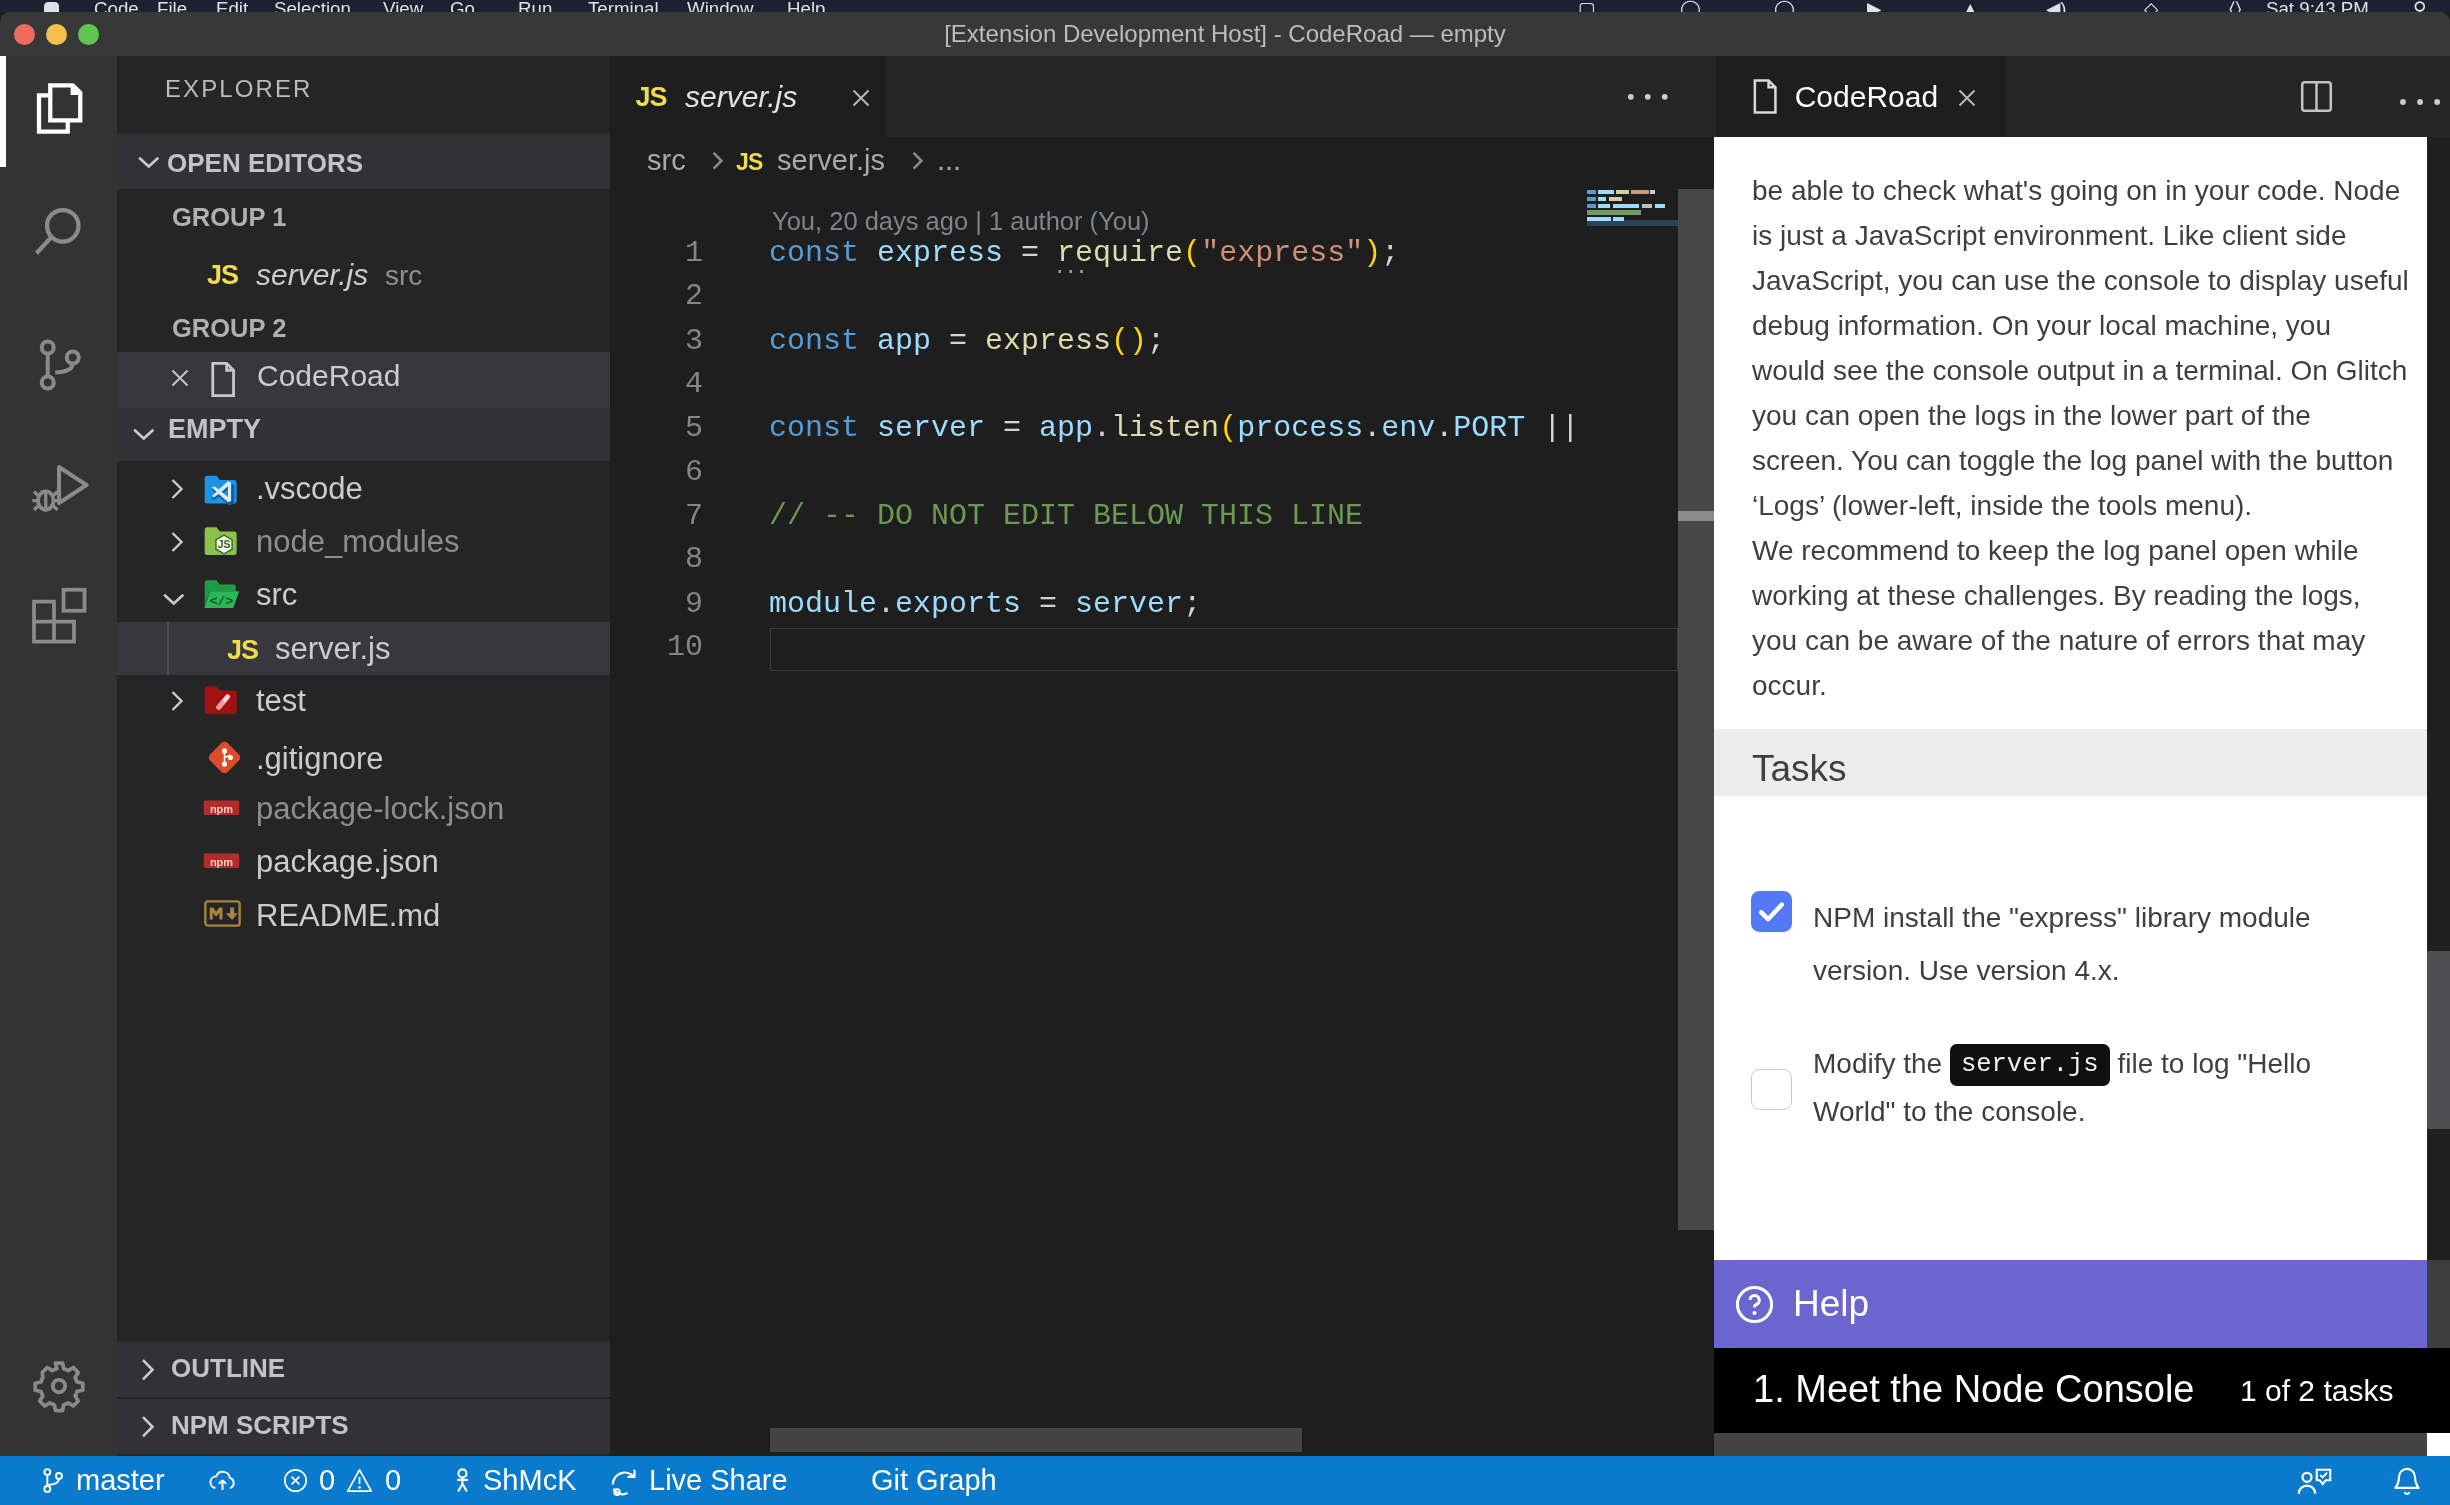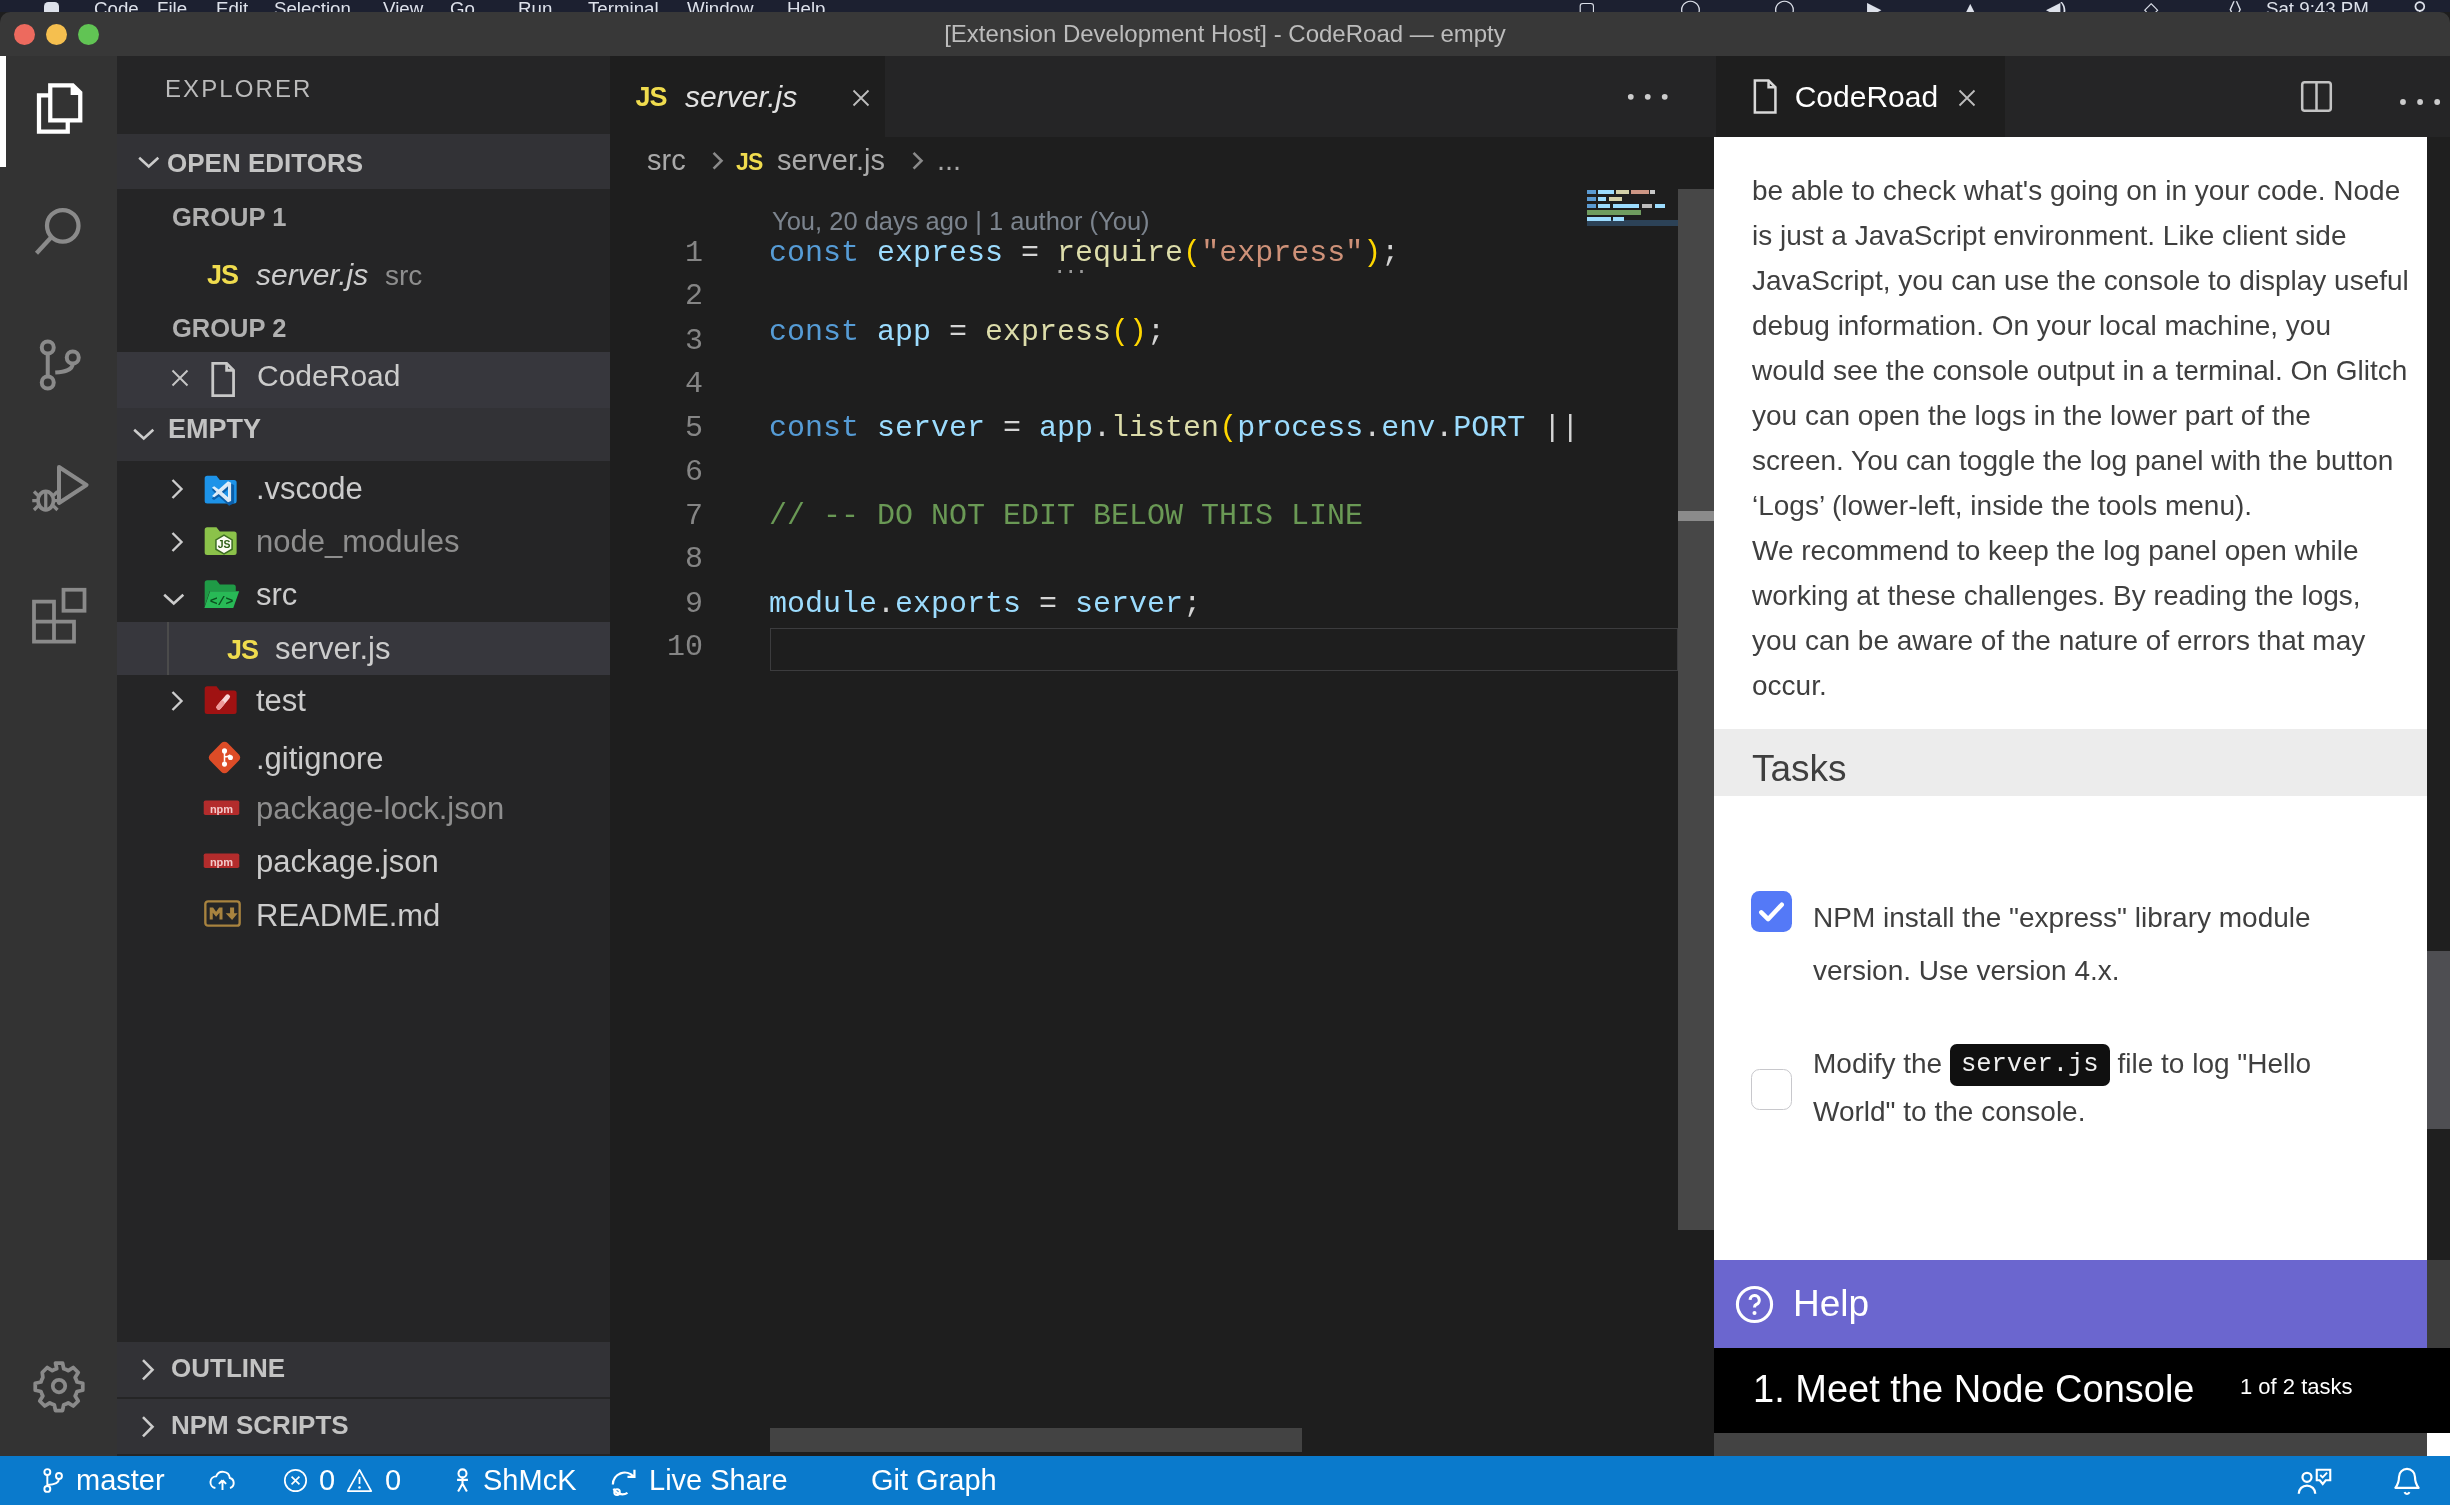--- a/index.html
+++ b/index.html
@@ -329,21 +329,21 @@
     <div class="lnum" style="top:94px;">2</div>
     <div class="lnum" style="top:139px;">3</div>
     <div class="lnum" style="top:182px;">4</div>
     <div class="lnum" style="top:226px;">5</div>
     <div class="lnum" style="top:270px;">6</div>
     <div class="lnum" style="top:314px;">7</div>
     <div class="lnum" style="top:357px;">8</div>
     <div class="lnum" style="top:402px;">9</div>
     <div class="lnum" style="top:445px;">10</div>
     <div class="cline" style="top:51px;"><span class="c-kw">const</span> <span class="c-var">express</span> = <span class="c-fn">require</span><span class="c-gold">(</span><span class="c-str">"express"</span><span class="c-gold">)</span>;</div>
-    <div class="cline" style="top:130px;font-family:Liberation Mono, monospace;"><span class="c-kw">const</span> <span class="c-var">app</span> = <span class="c-fn">express</span><span class="c-gold">()</span>;</div>
+    <div class="cline" style="top:139px;font-family:Liberation Mono, monospace;"><span class="c-kw">const</span> <span class="c-var">app</span> = <span class="c-fn">express</span><span class="c-gold">()</span>;</div>
     <div class="cline" style="top:314px;"><span class="c-com">// -- DO NOT EDIT BELOW THIS LINE</span></div>
     <div class="cline" style="top:226px;"><span class="c-kw">const</span> <span class="c-var">server</span> = <span class="c-var">app</span>.<span class="c-fn">listen</span><span class="c-gold">(</span><span class="c-var">process</span>.<span class="c-var">env</span>.<span class="c-var">PORT</span> || </div>
     <div class="cline" style="top:402px;"><span class="c-var">module</span>.<span class="c-var">exports</span> = <span class="c-var">server</span>;</div>
     <div style="position:absolute; left:446px; top:75px; width:43px; height:8.5px; color:#9a9a9a; font-size:27px; letter-spacing:3.4px; line-height:8.5px;">...</div>
     <div style="position:absolute; left:160px; top:443px; width:908px; height:43px; border:1.7px solid #3c3c3e;"></div>
     <div id="minimap">
       <div style="position:absolute; left:8.5px; top:30px; width:91px; height:6px; background:#2c4257;"></div>
       <div style="position:absolute; left:8.5px; top:0; width:9.4px; height:4.3px; background:#5b9bd3;"></div>
       <div style="position:absolute; left:20.4px; top:0; width:15.3px; height:4.3px; background:#9cdcfe;"></div>
       <div style="position:absolute; left:38px; top:0; width:12.8px; height:4.3px; background:#d3d0a8;"></div>
@@ -396,21 +396,21 @@
     <div style="position:absolute; left:713px; top:0; width:23px; height:88px; background:#3d3d3d;"></div>
     <svg class="abs" style="left:20.4px; top:24px;" width="41" height="41" viewBox="0 0 24 24">
         <circle cx="12" cy="12" r="10" fill="none" stroke="#ffffff" stroke-width="1.8"></circle>
         <path d="M9.4 9.3 a2.7 2.7 0 1 1 3.6 2.7 c-.8.35-1 .8-1 1.8" fill="none" stroke="#ffffff" stroke-width="1.8"></path>
         <circle cx="12" cy="17" r="1.2" fill="#ffffff"></circle>
       </svg>
     <span style="position:absolute; left:79px; top:23px; font-size:37px;">Help</span>
   </div>
   <div id="lesson" class="abs">
     <span style="position:absolute; left:39px; top:19.6px; font-size:38px;">1. Meet the Node Console</span>
-    <span style="position:absolute; left:526px; top:25.5px; font-size:22px;">1 of 2 tasks</span>
+    <span style="position:absolute; left:526px; top:25.5px; font-size:30px;">1 of 2 tasks</span>
   </div>
   <div id="wvhscroll" class="abs"></div>
   <div id="wvcorner" class="abs"></div>
   <div id="statusbar" class="abs">
     <svg class="abs" style="left:37px; top:9.4px;" width="31" height="31" viewBox="0 0 24 24">
         <circle cx="8" cy="5.5" r="2.3" fill="none" stroke="#fff" stroke-width="1.5"></circle>
         <circle cx="17" cy="8.5" r="2.3" fill="none" stroke="#fff" stroke-width="1.5"></circle>
         <circle cx="8" cy="18.5" r="2.3" fill="none" stroke="#fff" stroke-width="1.5"></circle>
         <path d="M8 7.8 V16.2 M17 10.8 c0 4-5 4.5-9 4.7" fill="none" stroke="#fff" stroke-width="1.5"></path>
       </svg>

